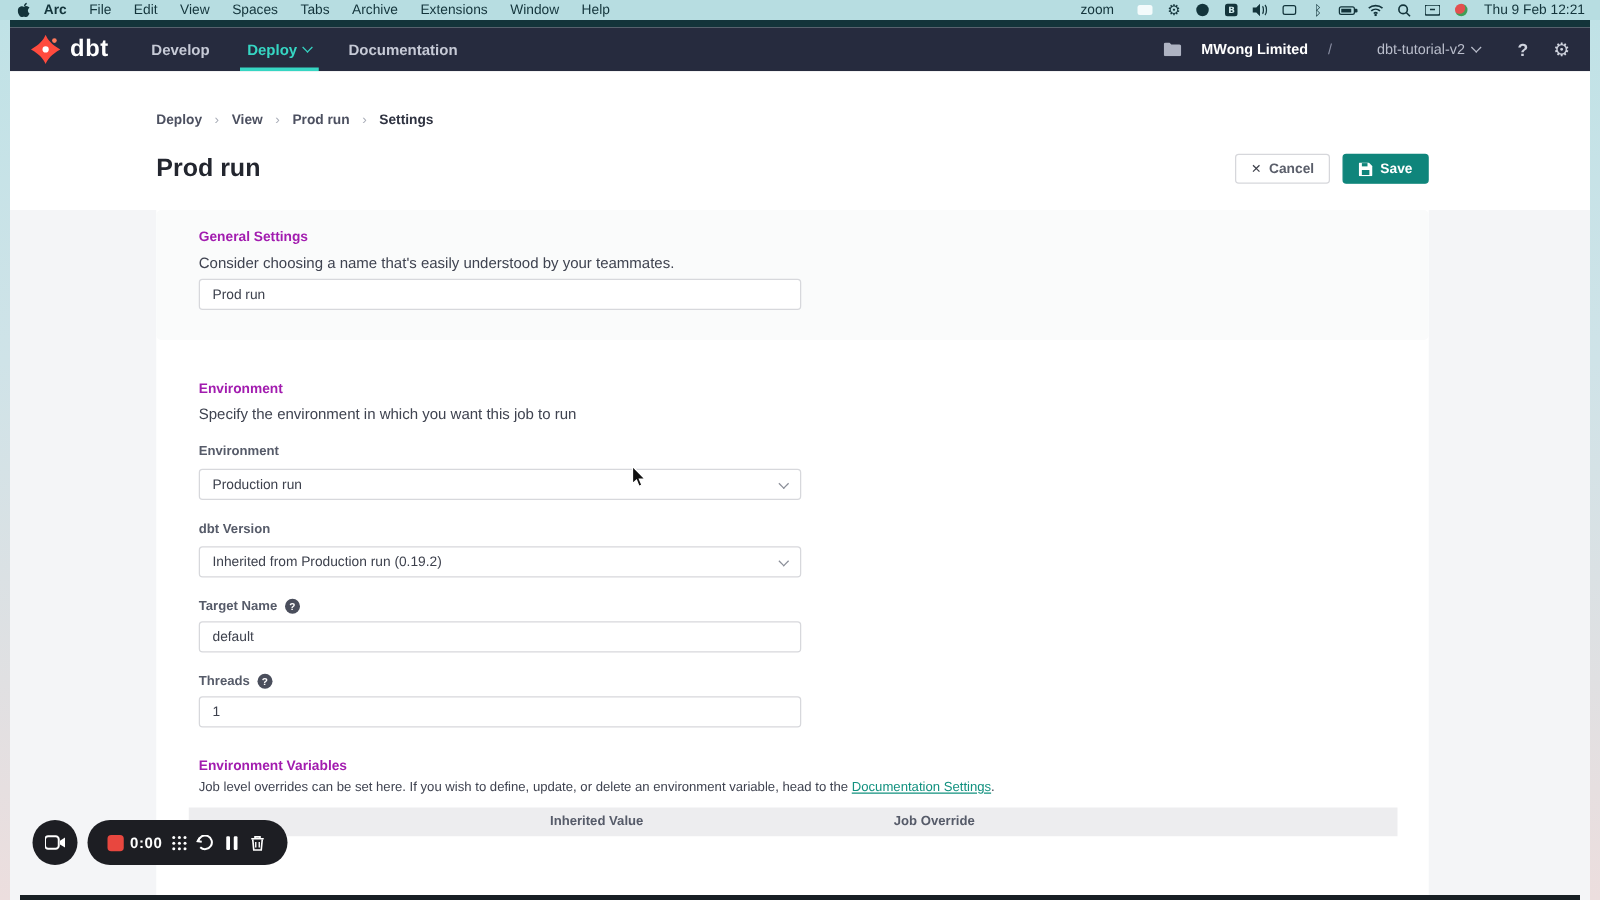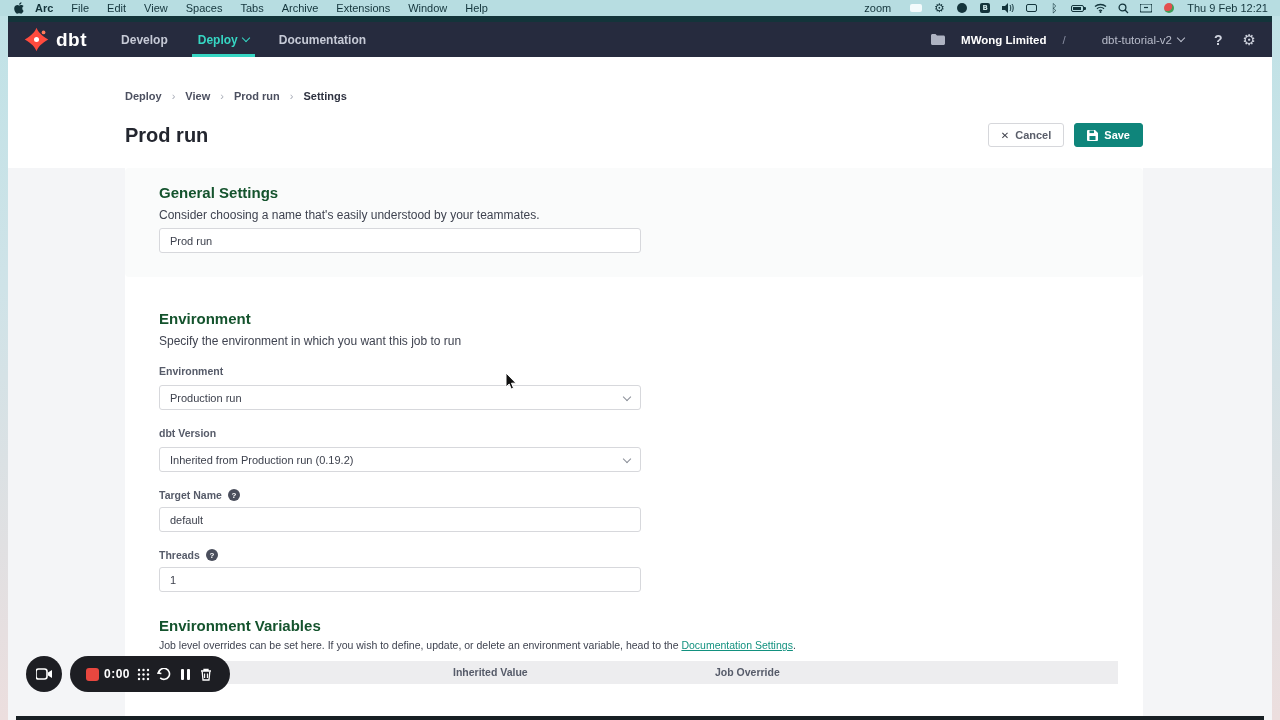--- a/index.html
+++ b/index.html
@@ -65,40 +65,40 @@
   .title-row { margin:21px 129px 0 117px; display:flex; align-items:center; }
   .page-title { font-size:20px; font-weight:bold; color:#23262f; }
   .title-actions { margin-left:auto; display:flex; align-items:center; gap:10px; }
   .btn { height:24px; display:inline-flex; align-items:center; gap:6px; border-radius:3px;
     font-size:11px; font-weight:bold; padding:0 12px; cursor:pointer; }
   .btn-cancel { background:#fff; border:1px solid #d6d7db; color:#5a5e6a; }
   .btn-cancel .x { font-family:"DejaVu Sans", sans-serif; font-size:10px; color:#3c3f49; }
   .btn-save { background:#0f857b; border:1px solid #0f857b; color:#fff; }
 
   .panel { margin:21px 129px 0 117px; background:#fafbfb; border-radius:4px; padding:16px 34px 24px 34px; }
-  .sec-head { font-size:15px; font-weight:bold; color:#14532d; }
+  .sec-head { font-size:11px; font-weight:bold; color:#a21caf; }
   .sec-desc { margin-top:7px; font-size:12px; color:#3f4350; }
   .fld-label { margin-top:17px; font-size:10.5px; font-weight:bold; color:#565b69; display:flex; align-items:center; gap:6px; }
   .help-dot { width:12px; height:12px; border-radius:50%; background:#4a4e5c; color:#fff; font-size:8px; font-weight:bold;
     display:inline-flex; align-items:center; justify-content:center; }
   .ctrl { margin-top:6px; width:482px; height:25px; border:1px solid #d7d8dc; border-radius:3px; background:#fff;
     font-size:11px; color:#3d414d; padding:0 10px; display:flex; align-items:center;
     font-family:"Liberation Sans", sans-serif; }
   input.ctrl { outline:none; }
   .select { justify-content:space-between; cursor:pointer;margin-top:8px; }
   .select .chev { border-color:#8b8f99; margin-top:-2px; }
 
   .section { margin:33px 129px 0 151px; }
   .envvars { margin-top:25px; }
   .link { color:#12917f; text-decoration:underline; cursor:pointer; }
 
   .table-wrap { margin:10px 0 0 26px; width:967px; }
   .thead { height:23px; background:#ededef; position:relative; }
   .th { position:absolute; top:5px; font-size:10.5px; font-weight:bold; color:#565b69; }
-  .th.inherited { left:302px; }
+  .th.inherited { left:289px; }
   .th.override { left:564px; }
   .trow { height:16px; background:#fff; }
 
   
   .recorder { position:absolute; left:26px; top:656px; display:flex; align-items:center; gap:8px; z-index:60; }
   .rec-cam { width:36px; height:36px; border-radius:50%; background:#1d1e23; display:flex; align-items:center; justify-content:center; }
   .rec-pill { height:36px; background:#1d1e23; border-radius:18px; display:flex; align-items:center; gap:5px; padding:0 16px; }
   .rec-stop { width:13px; height:13px; background:#e8473f; border-radius:3px; cursor:pointer; }
   .rec-time { color:#fff; font-size:12px; font-weight:bold; letter-spacing:.5px; }
   .rec-ico { display:flex; align-items:center; justify-content:center; width:16px; height:16px; cursor:pointer; }

